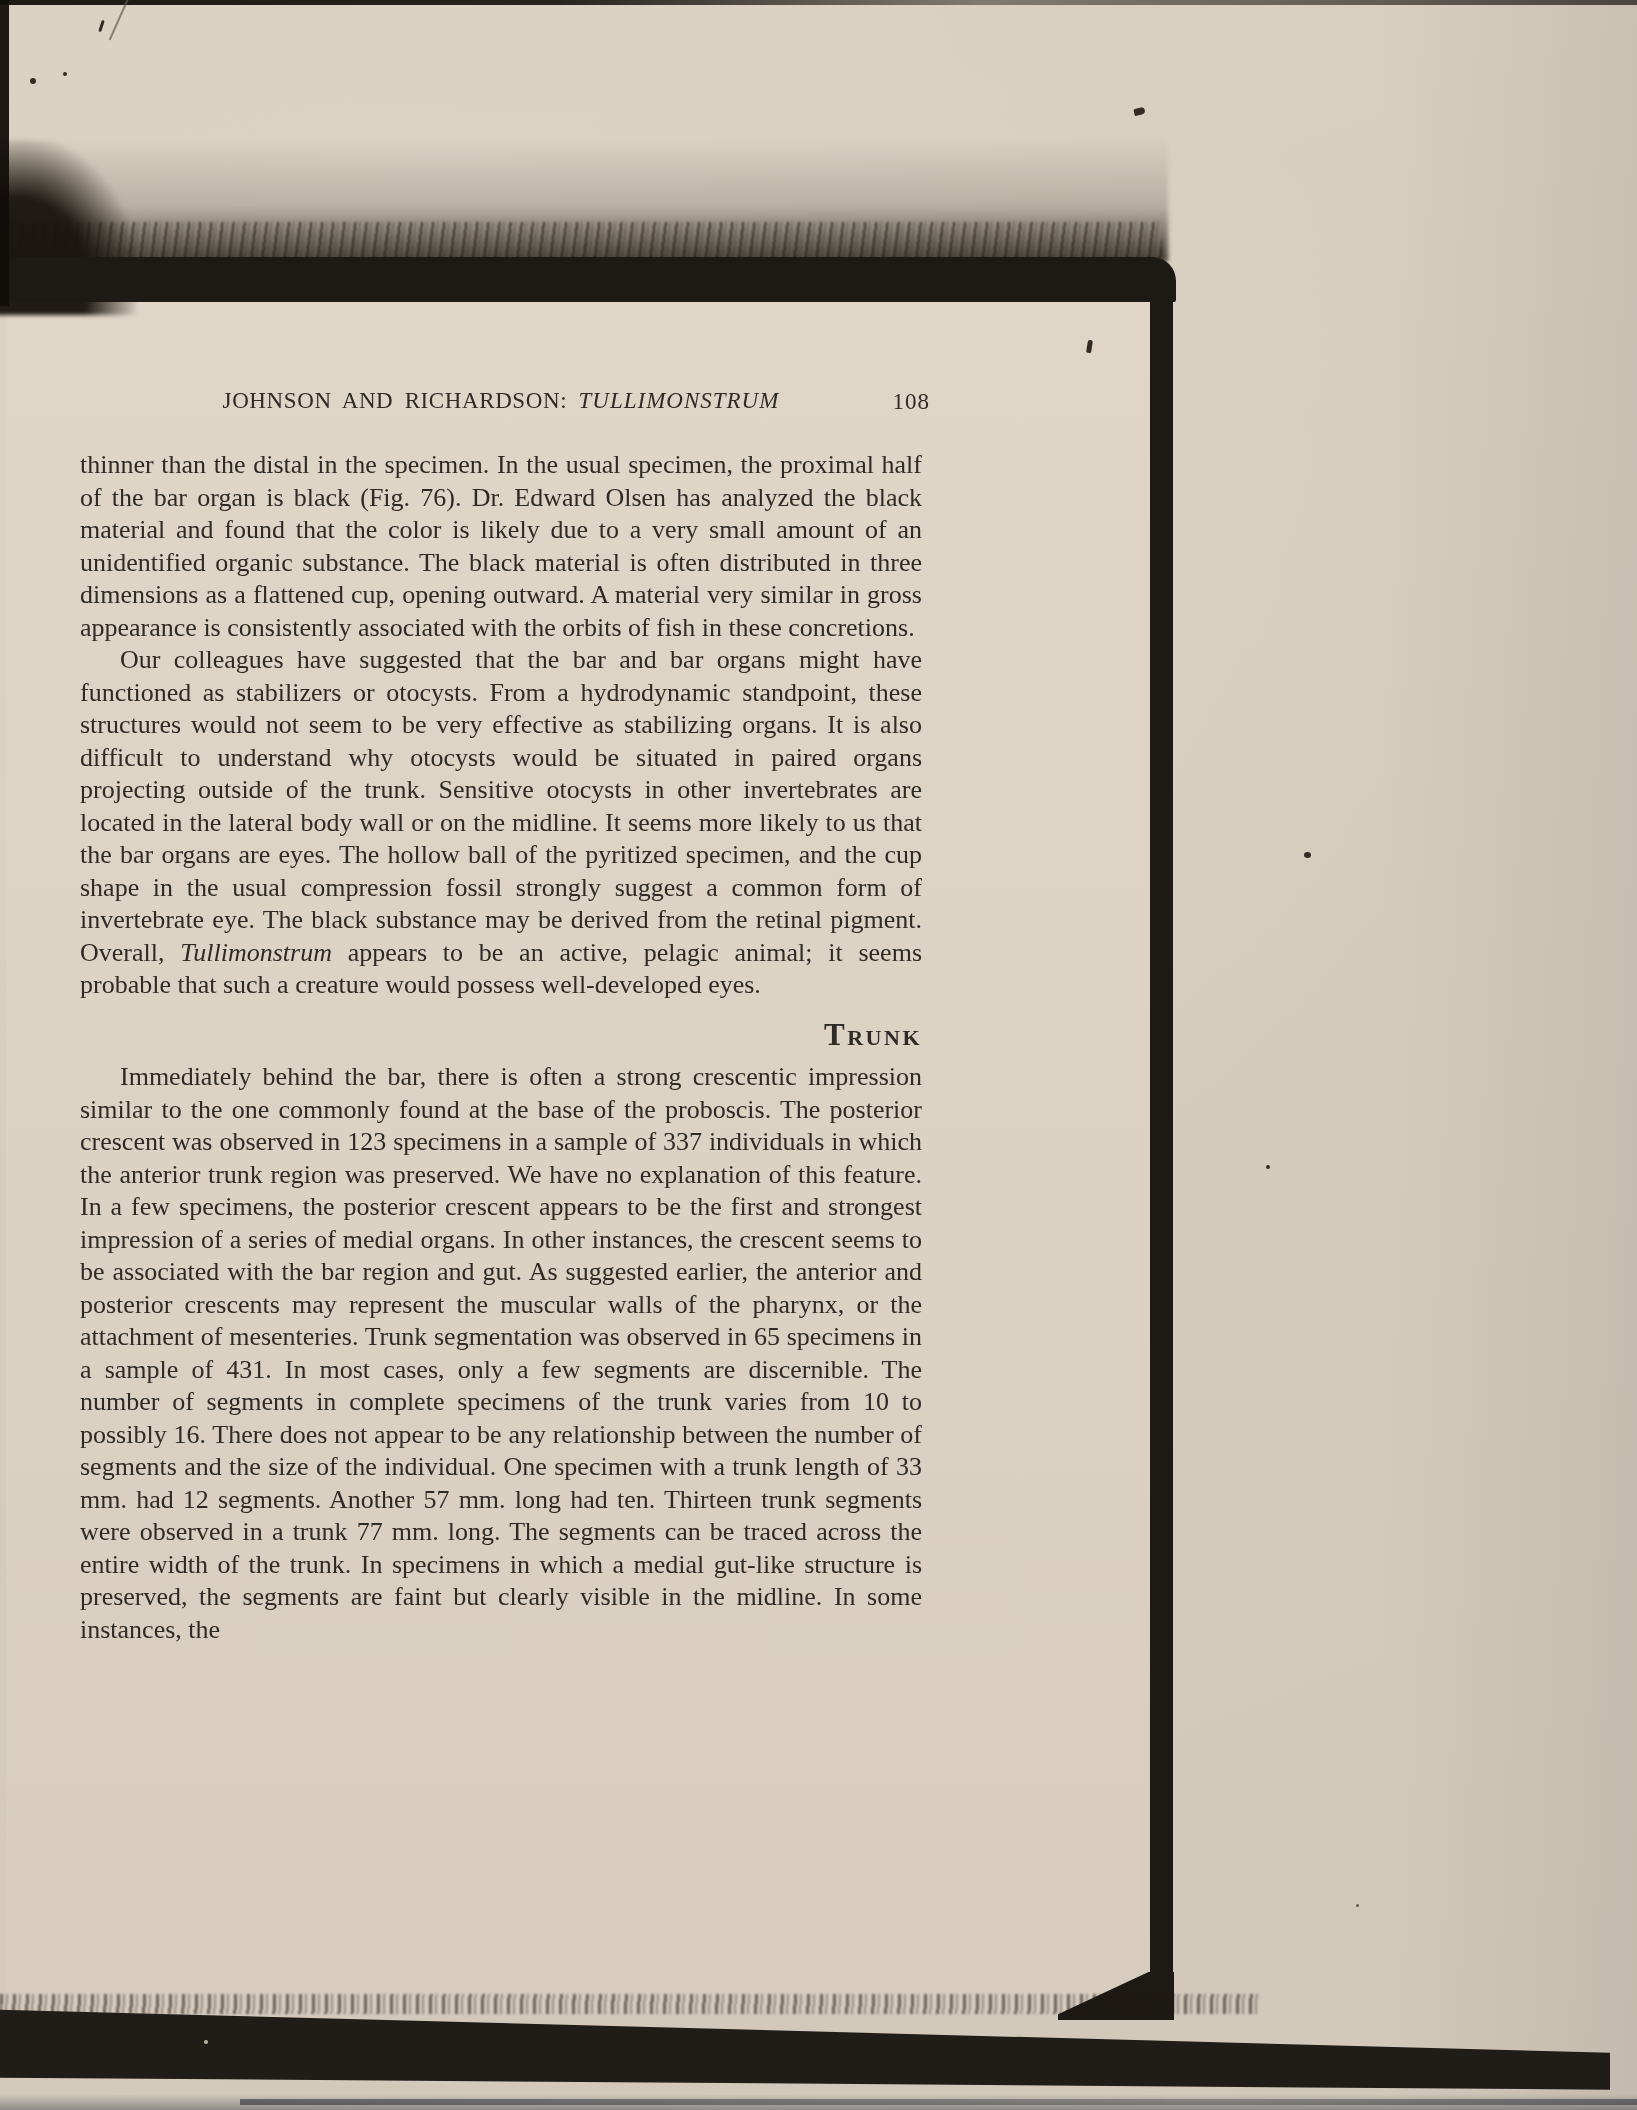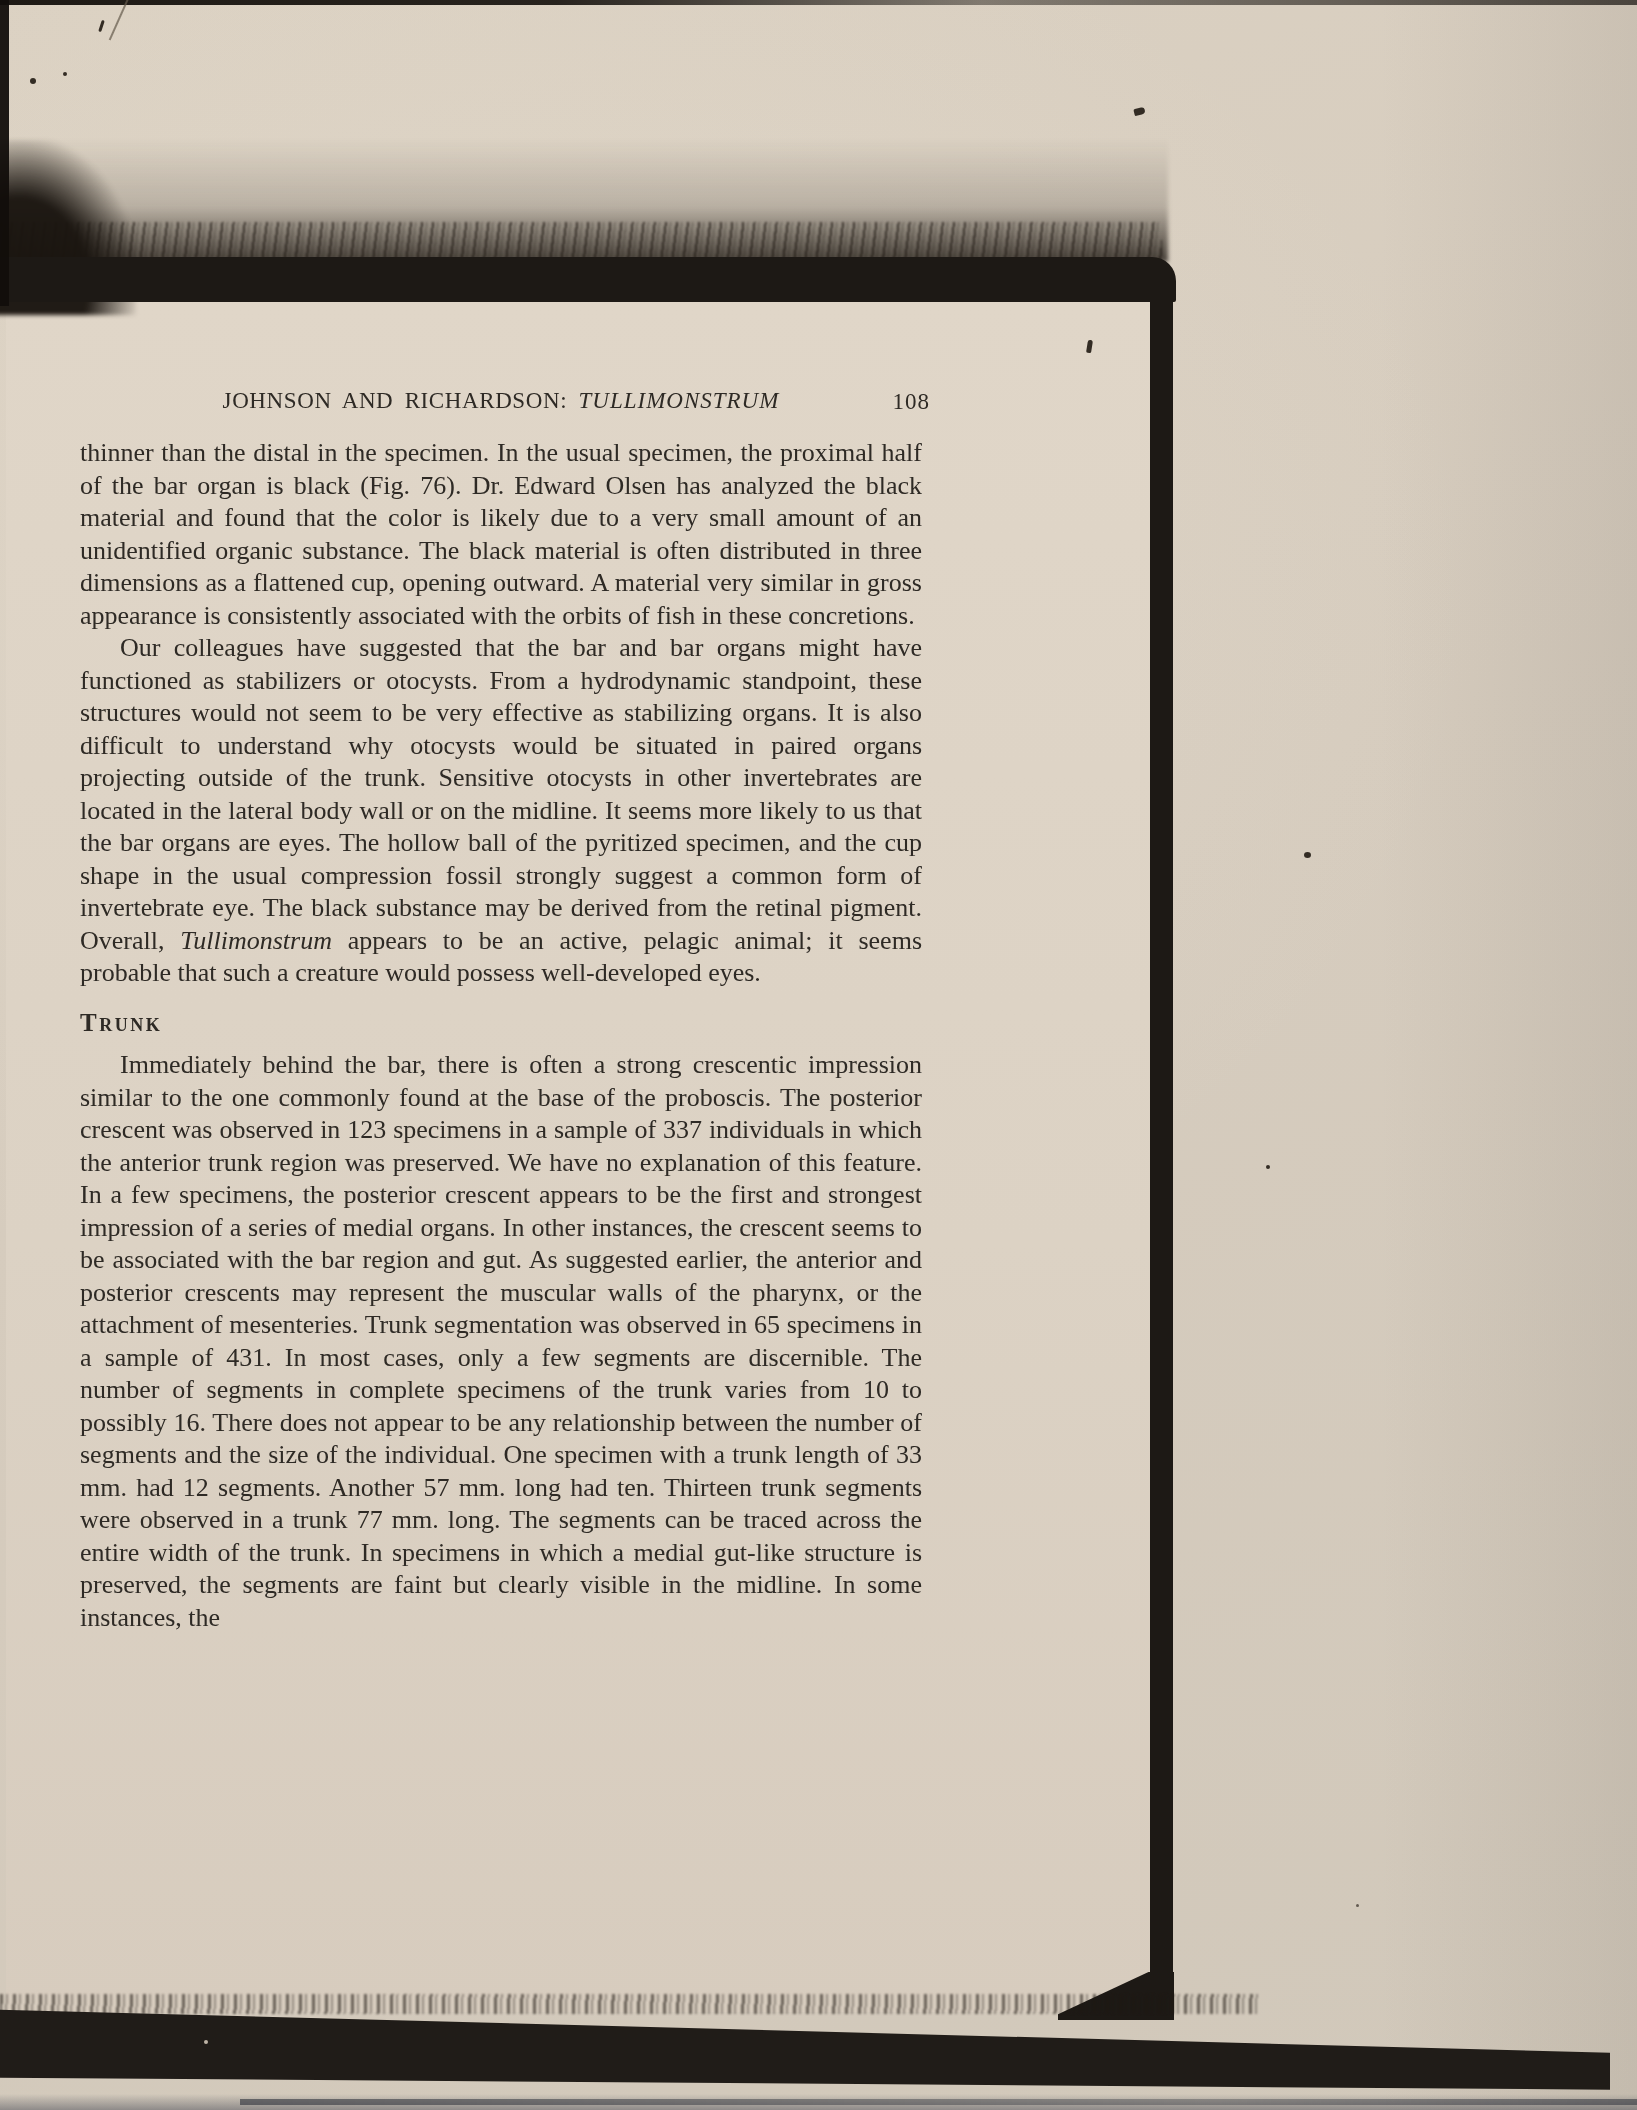--- a/index.html
+++ b/index.html
@@ -90,27 +90,27 @@
   .s8{left:1356px;top:1904px;width:3px;height:3px;opacity:.7;}
   .s9{left:204px;top:2040px;width:4px;height:4px;background:#cfc5b6;opacity:.9;}
   
   .textcol{
     position:absolute;left:80px;top:388px;width:842px;
     color:var(--ink,#2e2a25);
   }
   .running-head{display:block;position:relative;text-align:center;font-size:23px;letter-spacing:0.6px;word-spacing:5px;white-space:nowrap;}
   .running-head i{font-style:italic;letter-spacing:1px;}
   .pagenum{position:absolute;right:-8px;top:1px;font-size:23px;letter-spacing:1px;}
-  .bodytext{margin-top:23px;font-size:26px;line-height:32.5px;text-align:justify;}
+  .bodytext{margin-top:35px;font-size:26px;line-height:32.5px;text-align:justify;}
   .bodytext p{margin:0;}
   .bodytext p.indent{text-indent:40px;}
   .bodytext i{font-style:italic;}
   .bodytext h3{
-    margin:17px 0 10px;text-align:left;font-weight:600;
-    font-size:25px;font-variant:small-caps;letter-spacing:2.5px;text-indent:0;
+    margin:17px 0 10px;text-align:right;font-weight:600;
+    font-size:31px;font-variant:small-caps;letter-spacing:2.5px;text-indent:0;
   }
 </style>
 </head>
 <body>
 
 <div class="sheet">
 
   <div class="page-inner"></div>
   <div class="right-shade"></div>
 

